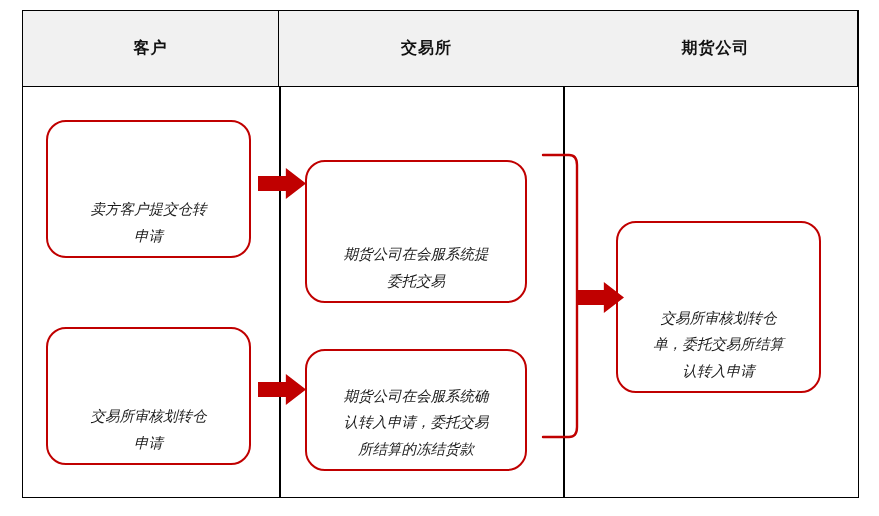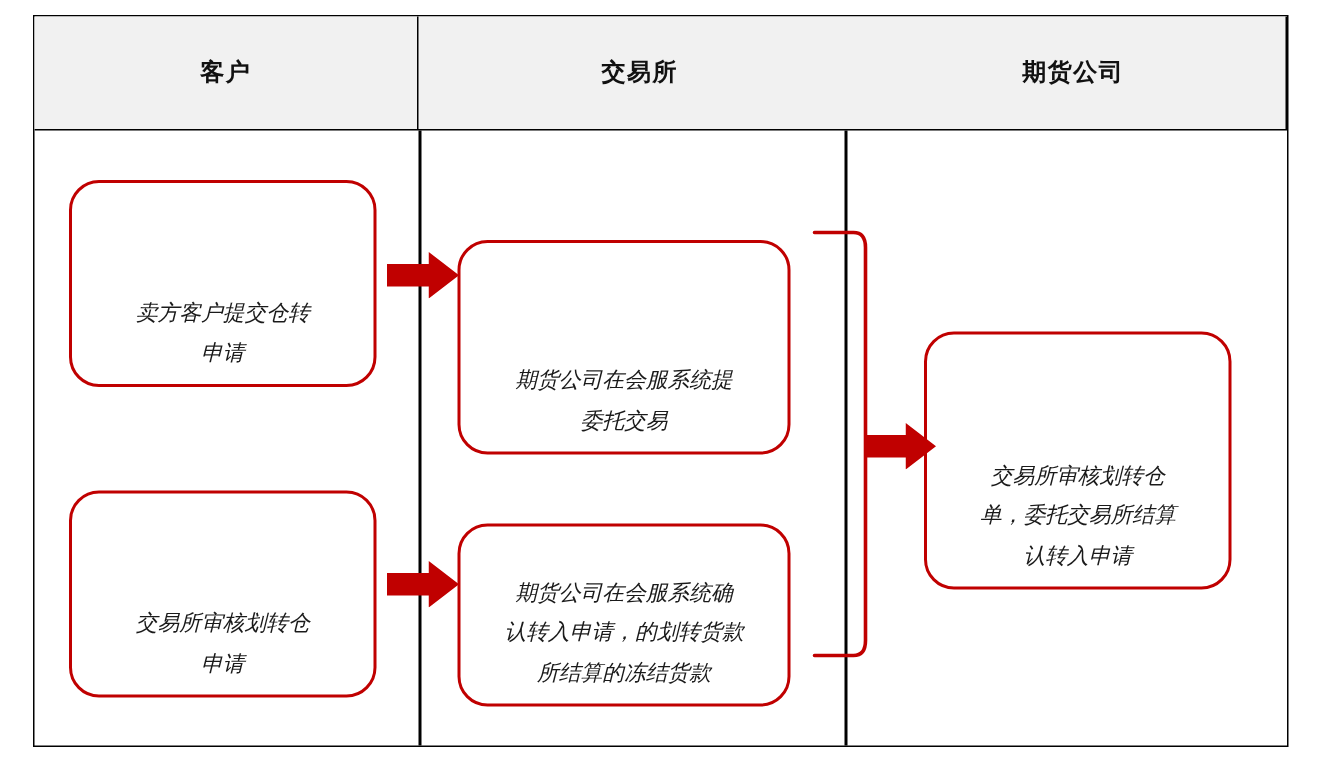--- a/index.html
+++ b/index.html
@@ -151,21 +151,21 @@
   <div class="node" id="node-broker-out">
     <div>
       <span>期货公司在会服系统提</span>
       <span>委托交易</span>
     </div>
   </div>
 
   <div class="node" id="node-broker-in">
     <div>
       <span>期货公司在会服系统确</span>
-      <span>认转入申请，的划转货款</span>
+      <span>认转入申请，委托交易</span>
       <span>所结算的冻结货款</span>
     </div>
   </div>
 
   <div class="node" id="node-exchange-audit">
     <div>
       <span>交易所审核划转仓</span>
       <span>单，委托交易所结算</span>
       <span>认转入申请</span>
     </div>

